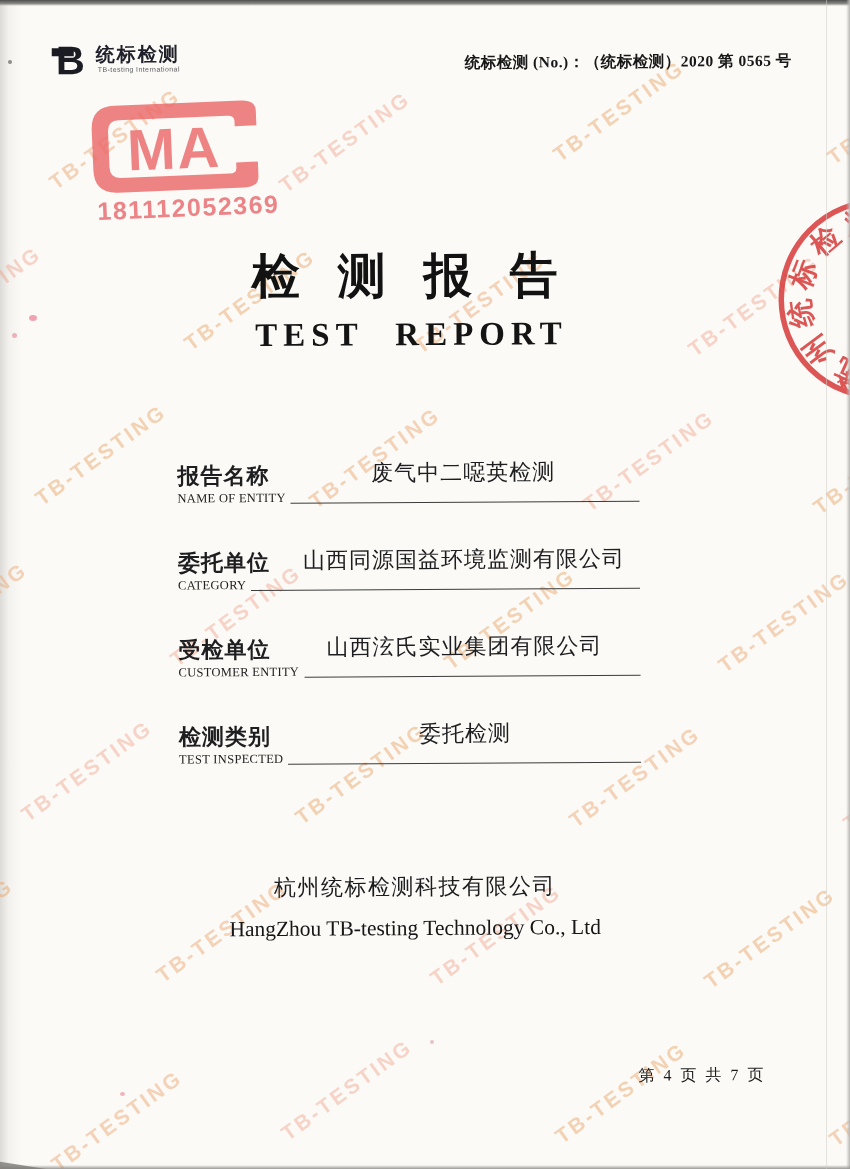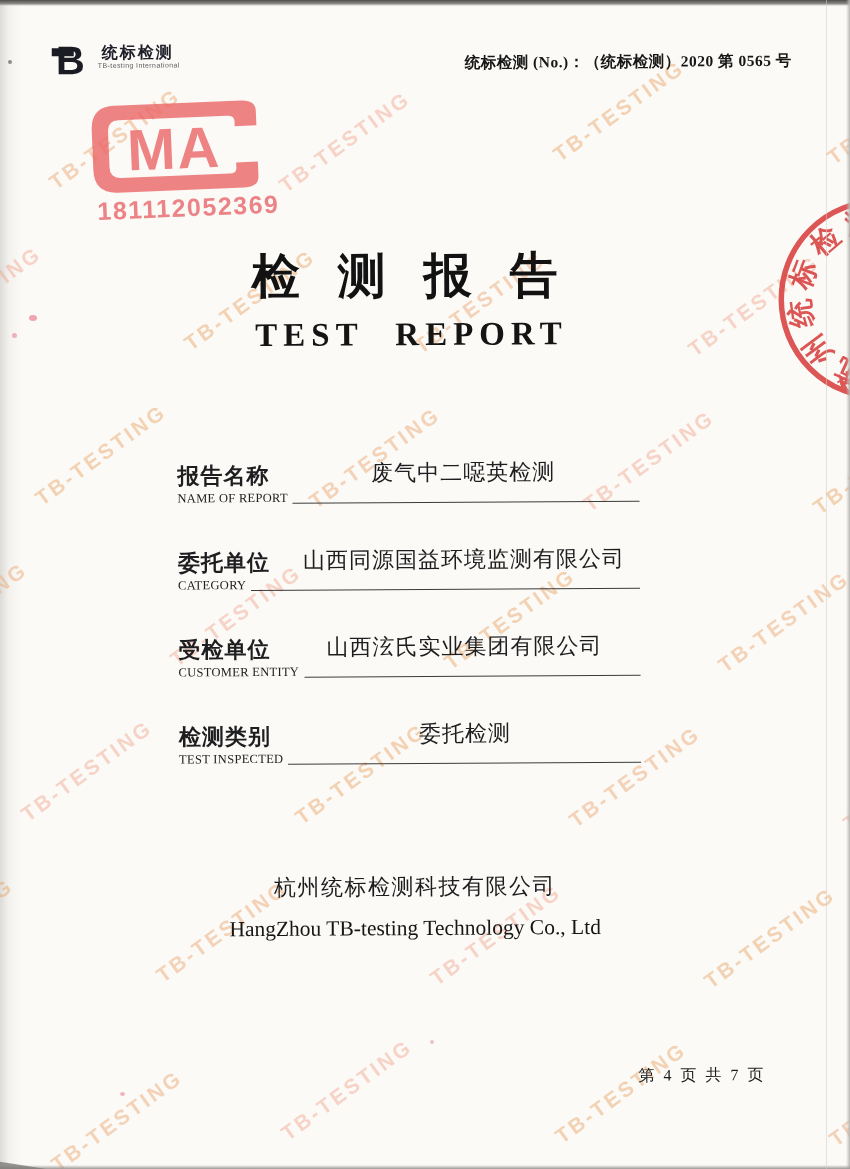--- a/index.html
+++ b/index.html
@@ -30,22 +30,22 @@
     font-weight:bold;font-size:21px;letter-spacing:3px;white-space:nowrap;
     transform:rotate(-36deg);pointer-events:none;user-select:none;}
 
   
   .logo{position:absolute;left:55px;top:42px;display:flex;align-items:flex-start;}
   .logo-mark{position:relative;width:38px;height:40px;}
   .logo-mark .bar{position:absolute;left:0;top:4px;width:22px;height:8px;background:#1b1b24;}
   .logo-mark .bee{position:absolute;left:4px;top:-6px;font-family:"Liberation Sans",sans-serif;
     font-weight:bold;font-size:40px;color:#1b1b24;line-height:1.1;}
   .logo-text{margin-left:6px;}
-  .logo-zh{font-family:"Liberation Sans","DejaVu Sans",sans-serif;font-weight:bold;font-size:16px;
-    letter-spacing:2px;color:#20202a;line-height:1.15;text-align:center;}
+  .logo-zh{font-family:"Liberation Sans","DejaVu Sans",sans-serif;font-weight:bold;font-size:19px;
+    letter-spacing:2px;color:#20202a;line-height:1.15;}
   .logo-en{font-family:"Liberation Sans",sans-serif;font-size:7px;color:#5a5a5e;letter-spacing:.4px;margin-left:2px;}
 
   .report-no{position:absolute;top:53px;right:55px;font-size:15.5px;font-weight:bold;
     color:#171717;letter-spacing:.5px;white-space:nowrap;}
 
   
   .cma{position:absolute;left:92px;top:98px;transform:rotate(-2deg);opacity:.82;}
   .cma-num{font-family:"Liberation Sans","DejaVu Sans",sans-serif;font-weight:bold;
     font-size:25px;letter-spacing:1.5px;color:#e8696f;margin:-4px 0 0 6px;}
 
@@ -145,21 +145,21 @@
     </div>
 
     <div class="title-zh">检 测 报 告</div>
     <div class="title-en">TEST  REPORT</div>
 
     <div class="fields">
       <div class="frow">
         <div class="zh">报告名称</div>
         <div class="val">废气中二噁英检测</div>
         <div class="bottom">
-            <span class="en">NAME OF REPORT</span>
+            <span class="en">NAME OF ENTITY</span>
             <span class="rule"></span>
           </div>
       </div>
       <div class="frow">
         <div class="zh">委托单位</div>
         <div class="val">山西同源国益环境监测有限公司</div>
         <div class="bottom">
             <span class="en">CATEGORY</span>
             <span class="rule"></span>
           </div>

